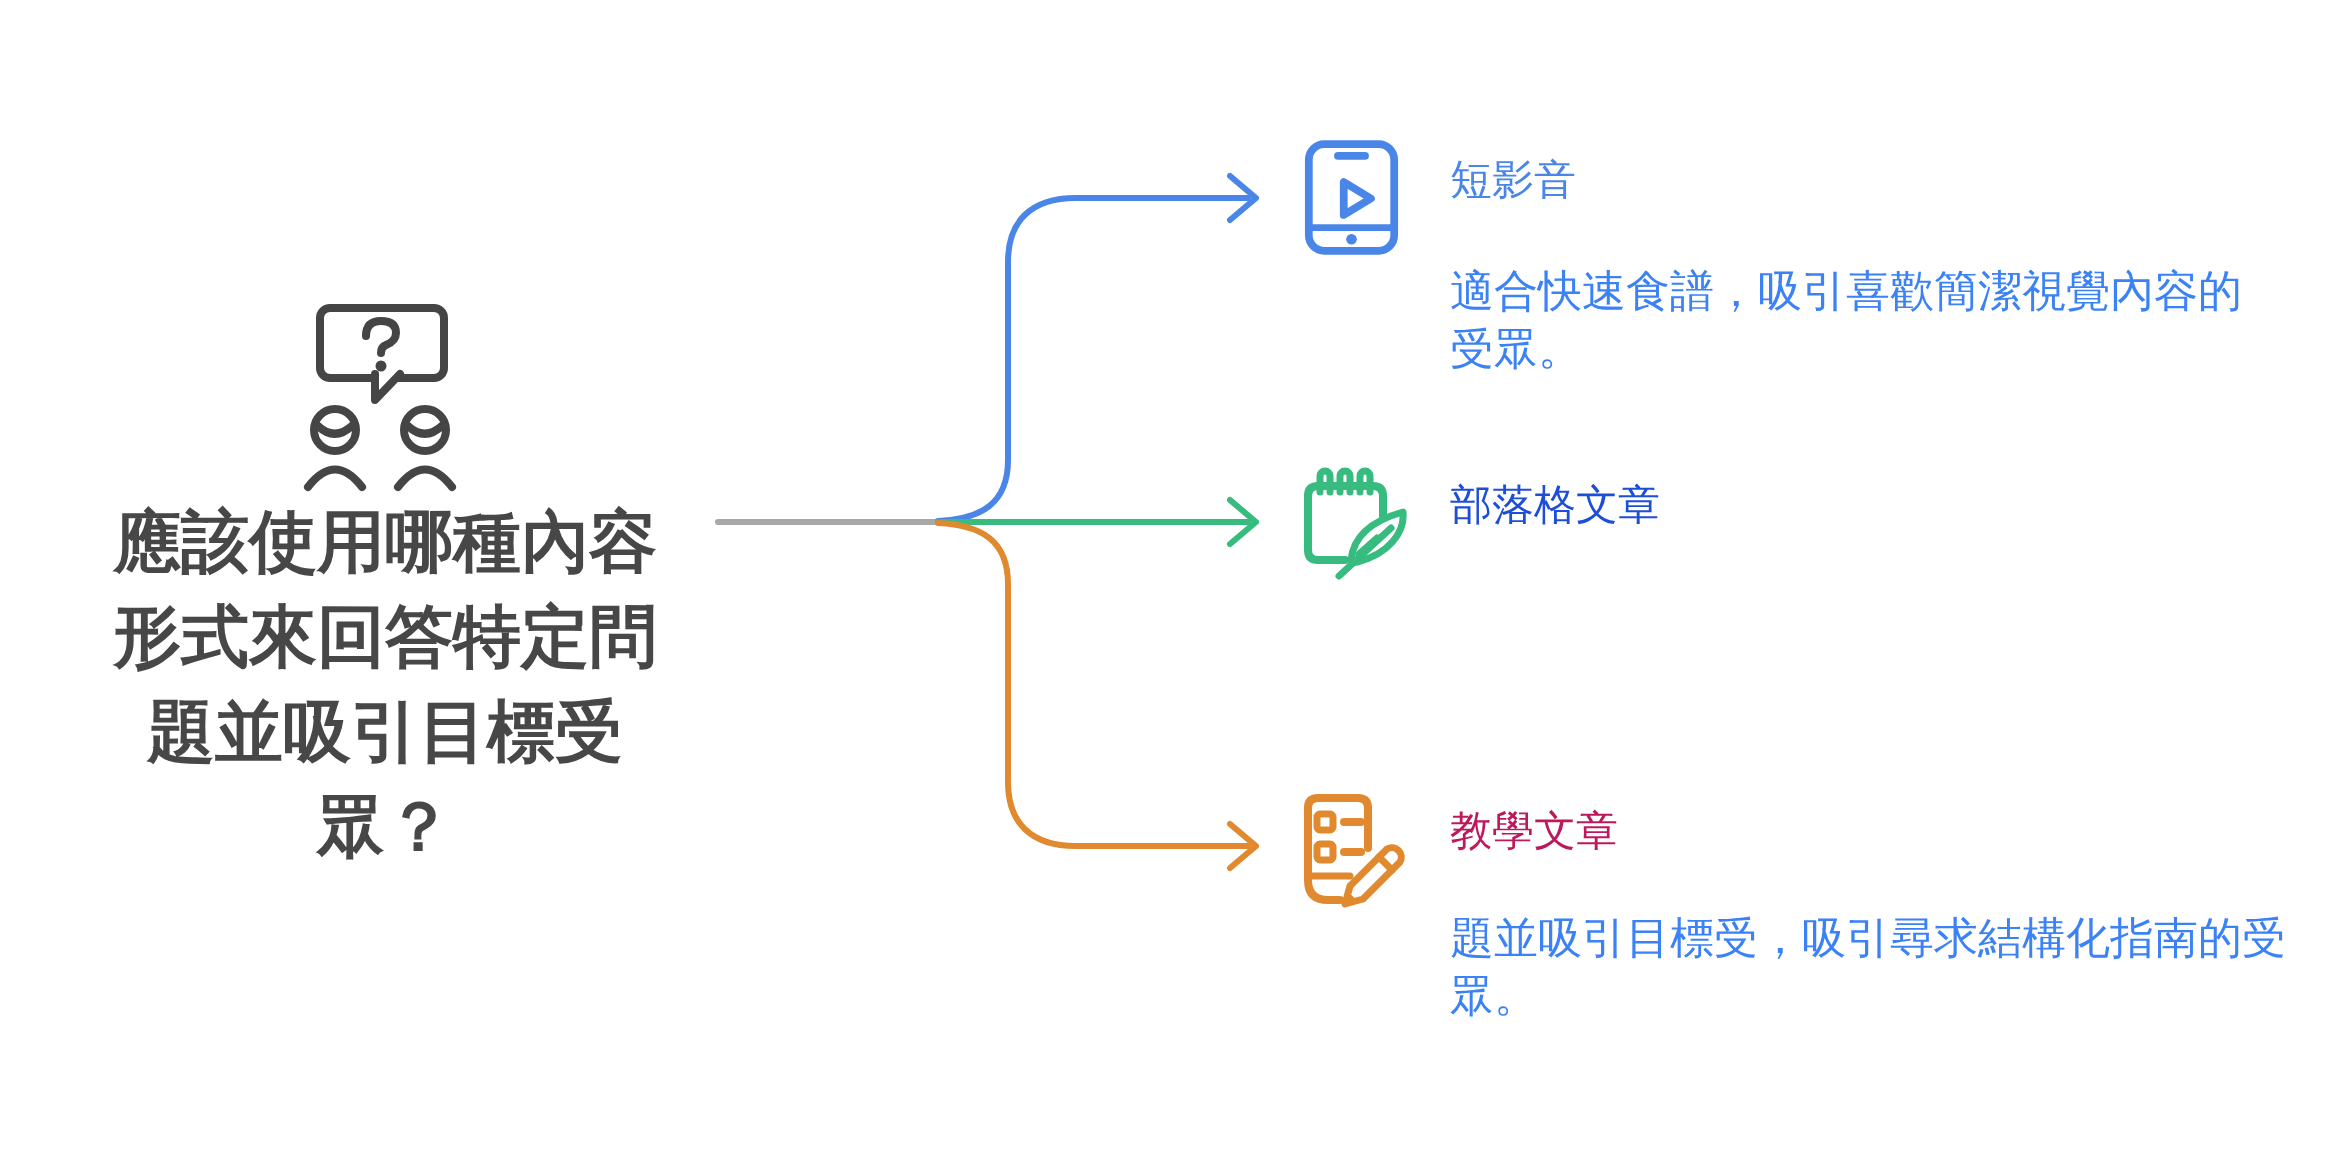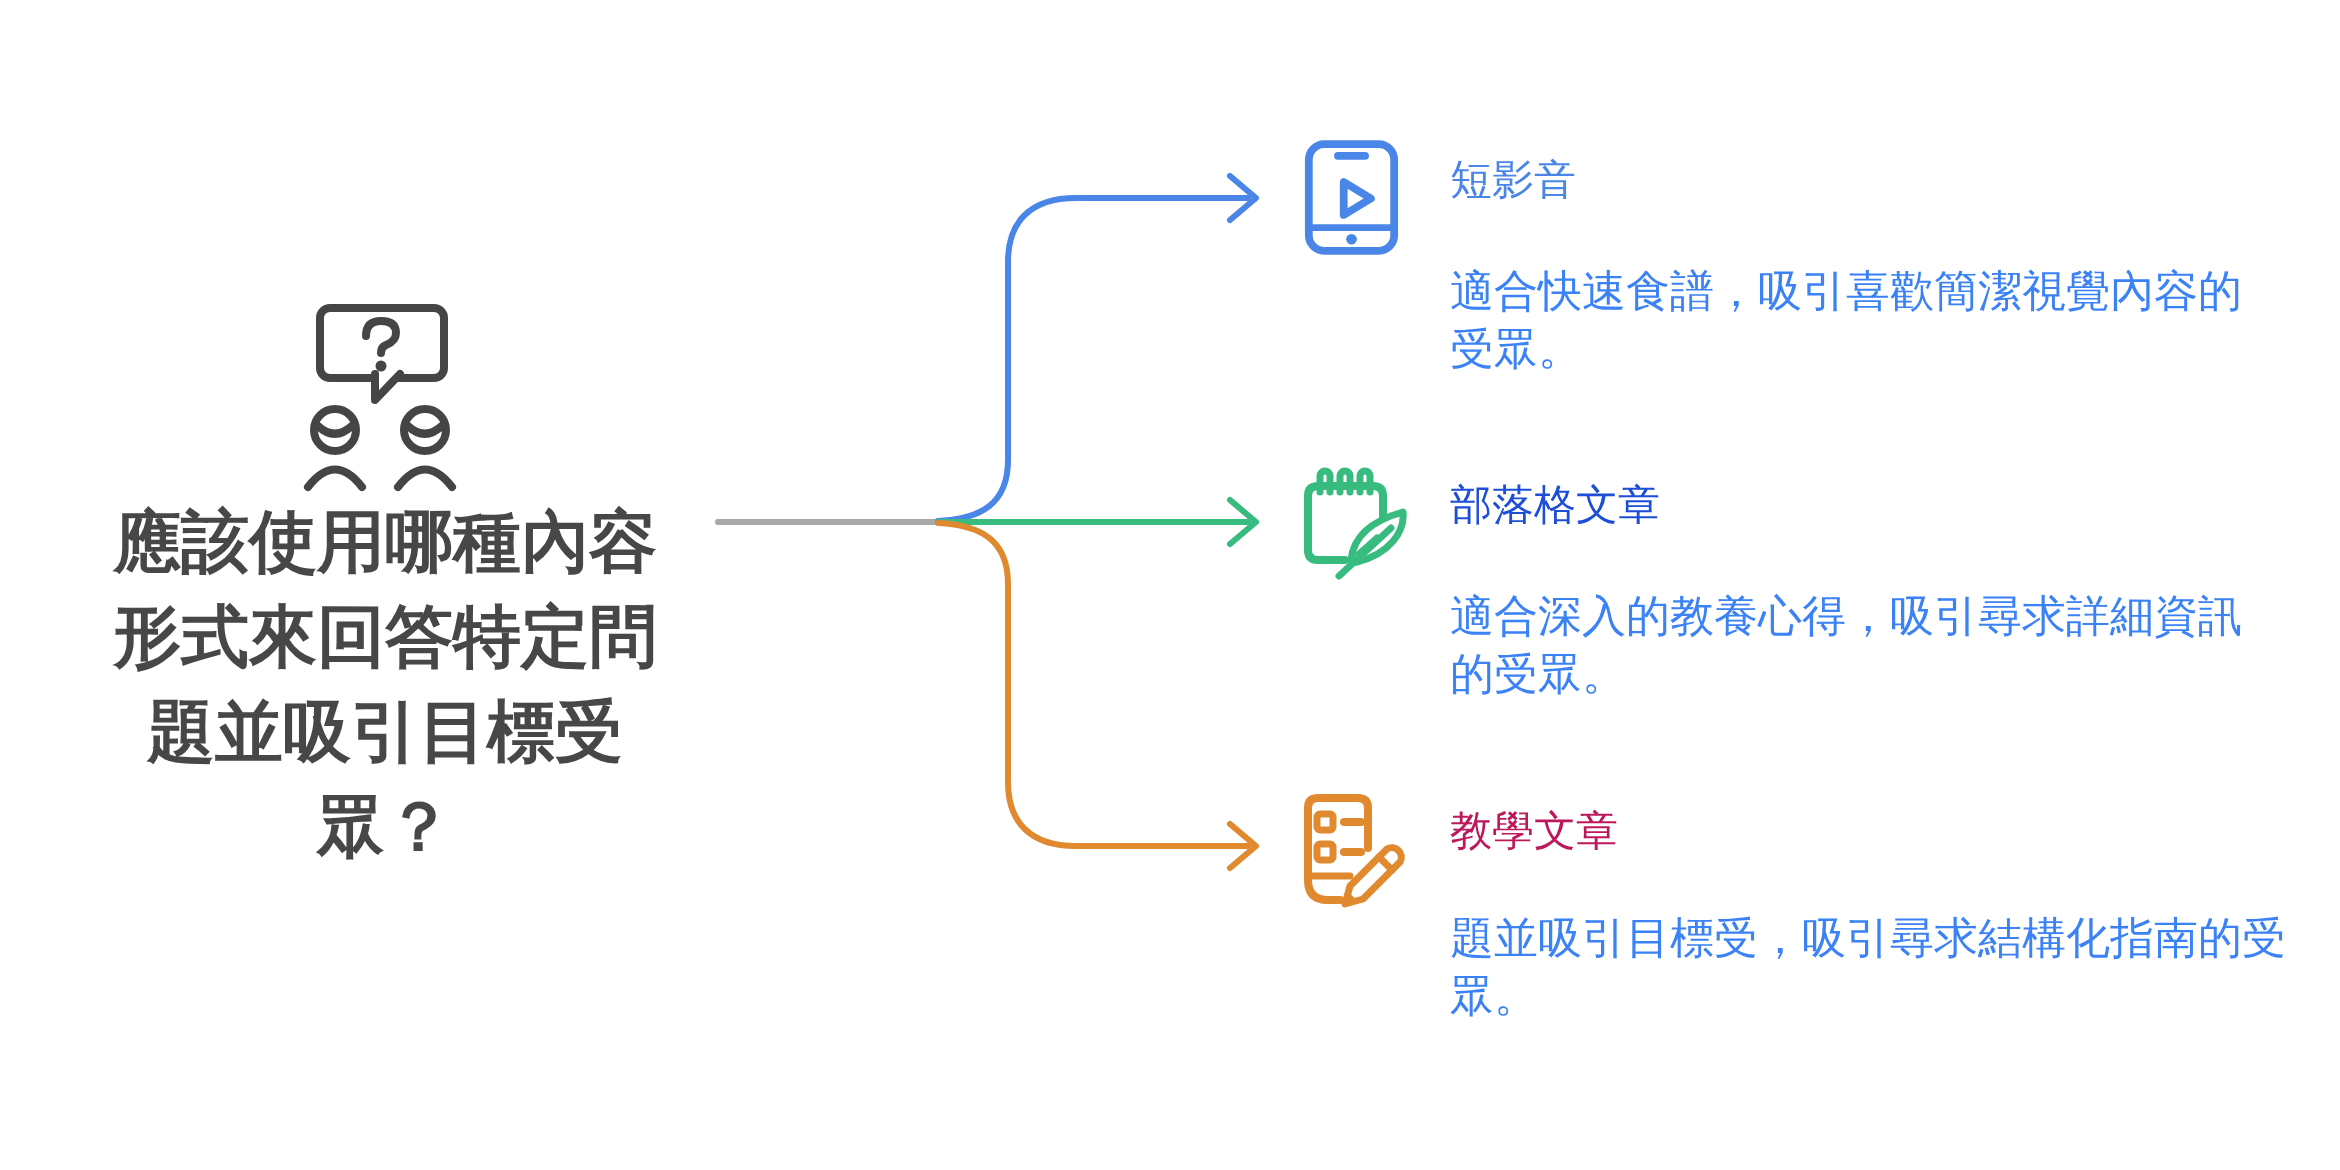--- a/index.html
+++ b/index.html
@@ -82,22 +82,20 @@
       <path d="M 88 56 L 88 34 Q 88 24 78 24 L 23 24 Q 13 24 13 34 L 13 88 Q 13 98 23 98 L 50 98" stroke-width="8"></path>
       <path d="M 25 30 L 25 14 A 5 5 0 0 1 35 14 L 35 30" stroke-width="7"></path>
       <path d="M 45 30 L 45 14 A 5 5 0 0 1 55 14 L 55 30" stroke-width="7"></path>
       <path d="M 65 30 L 65 14 A 5 5 0 0 1 75 14 L 75 30" stroke-width="7"></path>
       <path d="M 56 98 C 58 78 72 60 108 50 C 110 70 94 92 62 100 C 58 101 56 100 56 98 Z" fill="#ffffff" stroke-width="7"></path>
       <path d="M 44 114 L 96 66" stroke-width="7"></path>
       <path d="M 64 92 L 82 76" stroke-width="7"></path>
     </g>
   </svg>
   <div class="abs branch-title t-green" style="top:481px;">部落格文章</div>
-  <div class="abs branch-desc" style="top:587px;">適合深入的教養心得，吸引尋求詳細資訊
-的受眾。</div>
 
   <svg class="abs" style="left:1293px; top:790px;" width="130" height="125" viewBox="0 0 130 125">
     <g fill="none" stroke="#E0892F" stroke-linecap="round" stroke-linejoin="round">
       <path d="M 75 58 L 75 18 Q 75 8 65 8 L 25 8 Q 15 8 15 18 L 15 90 Q 15 110 35 110 L 47 110" stroke-width="8"></path>
       <path d="M 16 86 L 57 86" stroke-width="7"></path>
       <rect x="24" y="24" width="16" height="16" rx="3" stroke-width="7"></rect>
       <path d="M 51 32 L 68 32" stroke-width="8"></path>
       <rect x="24" y="54" width="16" height="16" rx="3" stroke-width="7"></rect>
       <path d="M 51 62 L 68 62" stroke-width="8"></path>
       <path d="M 52 114 L 57 96 L 94 59 A 9.5 9.5 0 0 1 107 72 L 70 109 Z" fill="#ffffff" stroke-width="7"></path>

